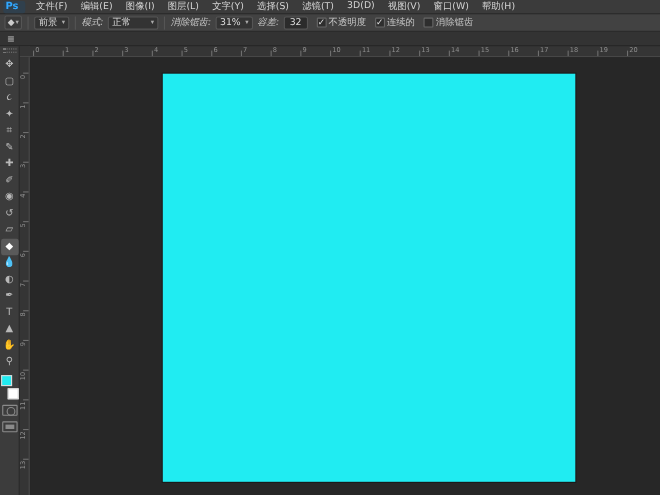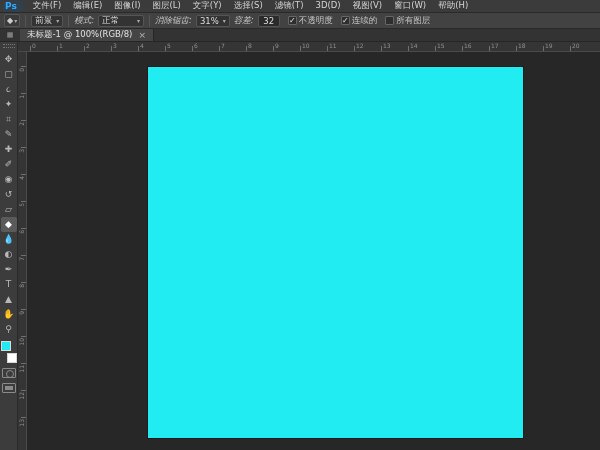--- a/index.html
+++ b/index.html
@@ -146,31 +146,27 @@
       <span class="chk">
         <span class="box">✓</span>
         <span>不透明度</span>
       </span>
       <span class="chk">
         <span class="box">✓</span>
         <span>连续的</span>
       </span>
       <span class="chk">
         <span class="box"></span>
-        <span>所有图层</span>
+        <span>消除锯齿</span>
       </span>
     </span>
 </div>
 
 <div class="tabbar">
   <span class="tabbar-icon">▦</span>
-  <div class="doc-tab">
-    <span>未标题-1 @ 100%(RGB/8)</span>
-    <span class="tab-close">×</span>
-  </div>
 </div>
 
 <div class="ruler-corner"></div>
 <div class="h-ruler" id="h-ruler">
     <div class="tick" style="left: 12px;"></div>
     <div class="tick-label" style="left: 12px;">0</div>
     <div class="tick" style="left: 39px;"></div>
     <div class="tick-label" style="left: 39px;">1</div>
     <div class="tick" style="left: 66px;"></div>
     <div class="tick-label" style="left: 66px;">2</div>

